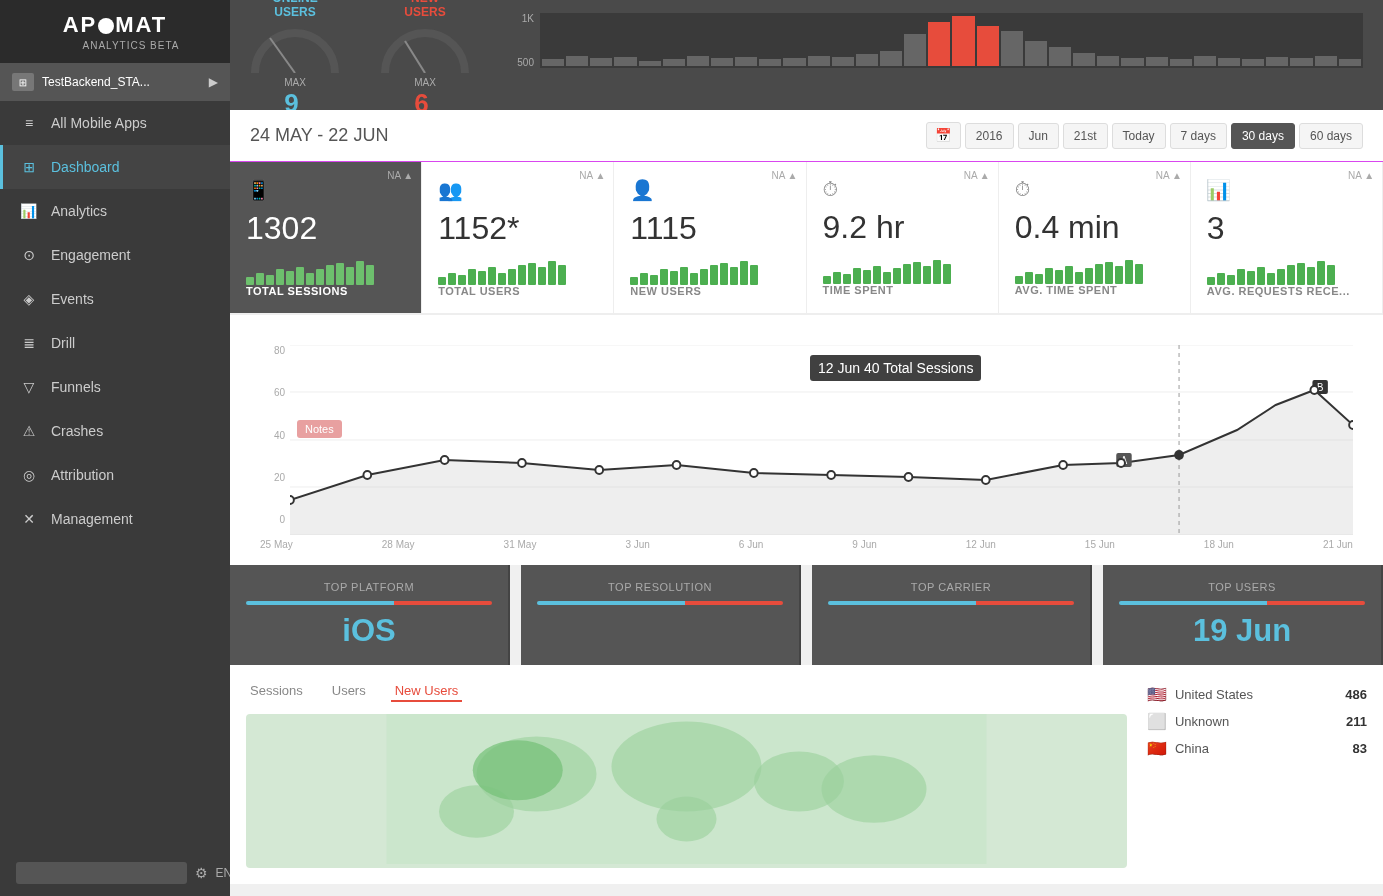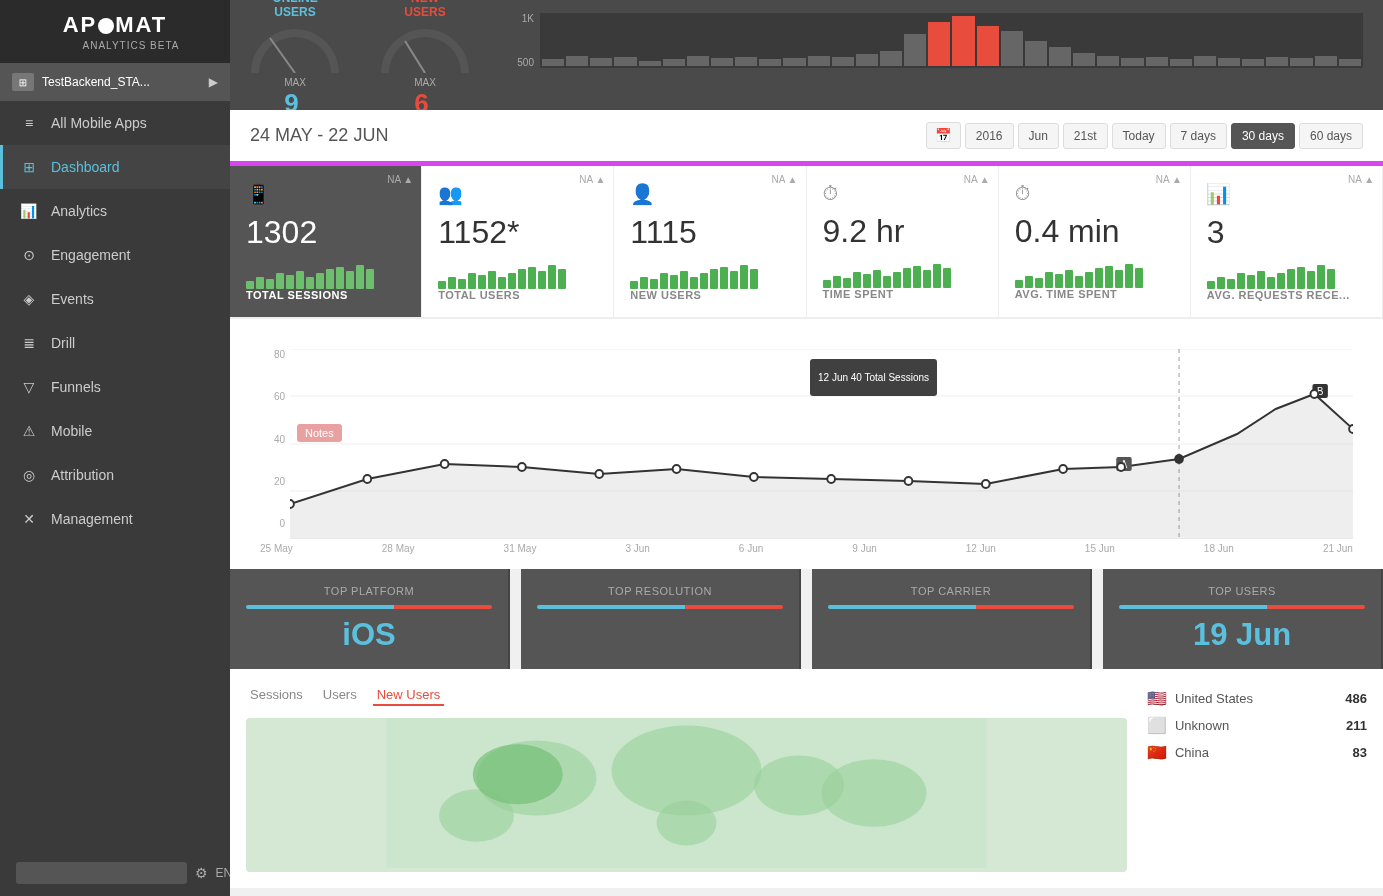--- a/index.html
+++ b/index.html
@@ -122,21 +122,21 @@
     
     .dashboard { flex: 1; overflow-y: auto; background: #f0f0f0; }
 
     
     .date-range-header {
       background: white;
       padding: 12px 20px;
       display: flex;
       align-items: center;
       justify-content: space-between;
-      border-bottom: 5px solid #d946ef;
+      border-bottom: 1px solid #d946ef;
     }
     .date-range-title { font-size: 18px; color: #555; font-weight: normal; }
     .date-controls { display: flex; gap: 4px; align-items: center; }
     .date-btn {
       padding: 5px 10px;
       background: #f5f5f5;
       border: 1px solid #ddd;
       border-radius: 3px;
       font-size: 12px;
       color: #555;
@@ -190,22 +190,22 @@
       background: #e8a0a0;
       color: white;
       font-size: 11px;
       padding: 3px 8px;
       border-radius: 3px;
     }
     .tooltip-box {
       position: absolute;
       background: rgba(0,0,0,0.75);
       color: white;
-      font-size: 10px;
-      padding: 13px 8px;
+      font-size: 14px;
+      padding: 5px 8px;
       border-radius: 3px;
       white-space: nowrap;
       text-align: center;
     }
     .chart-svg { width: 100%; height: 200px; }
     .x-axis-labels {
       display: flex;
       justify-content: space-between;
       color: #aaa;
       font-size: 10px;
@@ -229,21 +229,21 @@
     .stat-value { color: #5bc0de; font-size: 31px; font-weight: bold; }
 
     
     .map-section {
       background: white;
       padding: 16px;
       display: flex;
       gap: 20px;
       min-height: 150px;
     }
-    .map-tabs { display: flex; gap: 12px; margin-bottom: 12px; }
+    .map-tabs { display: flex; gap: 21px; margin-bottom: 12px; }
     .map-tab { font-size: 13px; color: #888; cursor: pointer; padding: 2px 4px; }
     .map-tab.active { color: #e74c3c; border-bottom: 2px solid #e74c3c; }
     .map-legend { width: 220px; }
     .legend-item { display: flex; align-items: center; justify-content: space-between; padding: 4px 0; font-size: 13px; color: #555; }
     .legend-count { font-weight: bold; color: #333; }
 
     
     .chart-wrapper { position: relative; padding: 10px 10px 0 40px; }
     .y-labels-chart { position: absolute; left: 0; top: 10px; display: flex; flex-direction: column; justify-content: space-between; height: 180px; color: #aaa; font-size: 10px; text-align: right; width: 35px; }
   </style>
@@ -290,21 +290,21 @@
       <div class="nav-item">
         <span class="nav-icon">≣</span>
         <span>Drill</span>
       </div>
       <div class="nav-item">
         <span class="nav-icon">▽</span>
         <span>Funnels</span>
       </div>
       <div class="nav-item">
         <span class="nav-icon">⚠</span>
-        <span>Mobile</span>
+        <span>Crashes</span>
       </div>
       <div class="nav-item">
         <span class="nav-icon">◎</span>
         <span>Attribution</span>
       </div>
       <div class="nav-item">
         <span class="nav-icon">✕</span>
         <span>Management</span>
       </div>
     </div>

